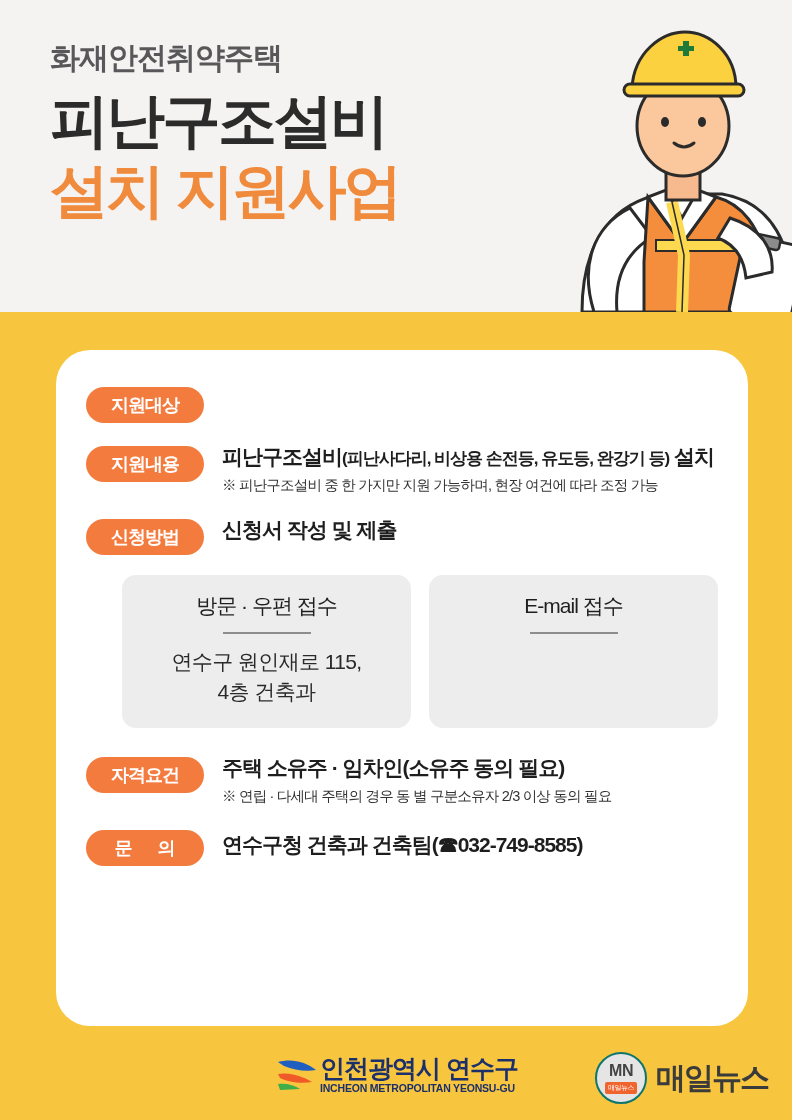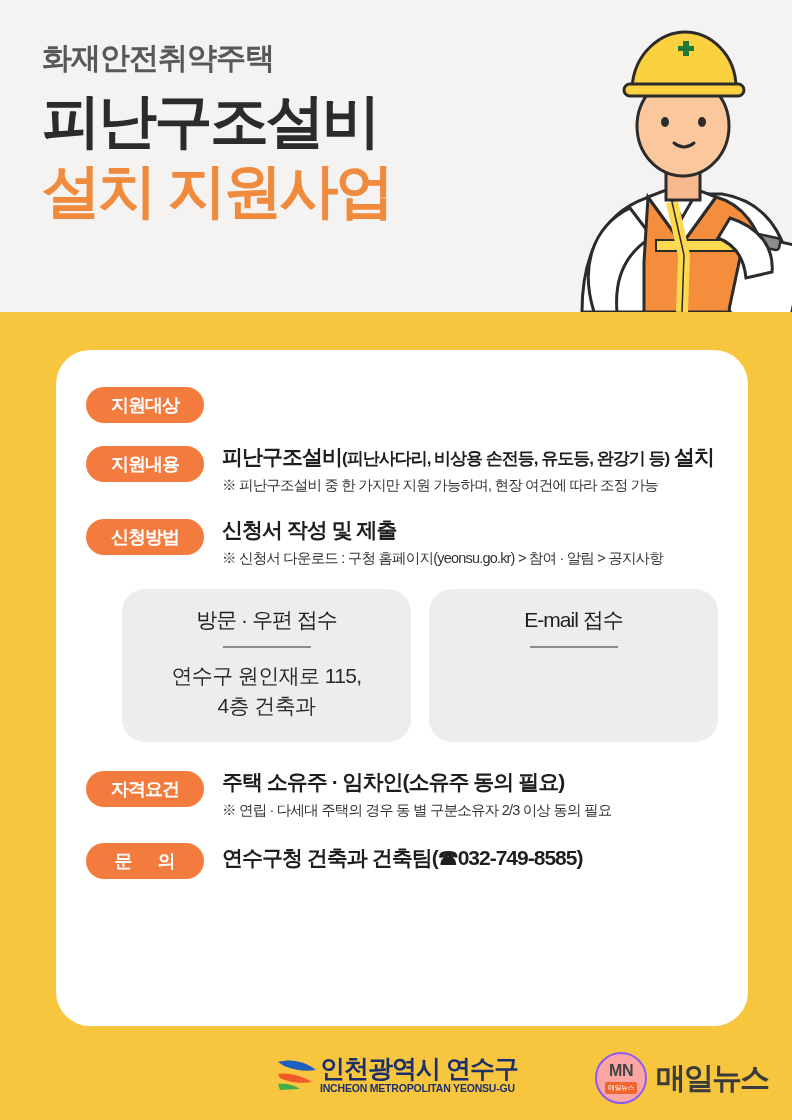--- a/index.html
+++ b/index.html
@@ -20,21 +20,21 @@
   
   .header {
     position: relative;
     height: 312px;
     background: #f4f3f1;
     flex: 0 0 auto;
     overflow: hidden;
   }
   .header-text {
     position: absolute;
-    left: 42px;
+    left: 50px;
     top: 38px;
   }
   .kicker {
     font-size: 30px;
     font-weight: bold;
     color: #58585a;
     letter-spacing: -1px;
   }
   .title-main {
     font-size: 59px;
@@ -118,21 +118,21 @@
 
   
   .boxes {
     display: flex;
     gap: 18px;
     margin: 10px 0 26px 36px;
   }
   .box {
     flex: 1 1 0;
     background: #ededed;
-    border-radius: 23px;
+    border-radius: 14px;
     padding: 17px 10px 20px 10px;
     text-align: center;
   }
   .box-title {
     font-size: 21px;
     color: #1e1e1e;
     letter-spacing: -1px;
   }
   .box-rule {
     width: 88px;
@@ -172,22 +172,22 @@
     position: absolute;
     right: 24px;
     bottom: 16px;
     display: flex;
     align-items: center;
     gap: 9px;
   }
   .press-badge {
     width: 52px; height: 52px;
     border-radius: 50%;
-    background: #fca5a5;
-    border: 2px solid #8b5cf6;
+    background: #e5e5e5;
+    border: 2px solid #0f766e;
     display: flex; flex-direction: column;
     align-items: center; justify-content: center;
   }
   .press-badge .mn { font-size: 16px; font-weight: bold; color: #444; letter-spacing: -0.5px; }
   .press-badge .kr { font-size: 7px; color: #fff; background: #f0642d; padding: 1px 3px; border-radius: 2px; margin-top: 2px; letter-spacing: -0.5px;}
   .press-name { font-size: 30px; font-weight: bold; color: #3b3b3b; letter-spacing: -2px; }
 </style>
 </head>
 <body>
 
@@ -247,21 +247,20 @@
           <div class="r-title"><span>피난구조설비</span><span class="small">(피난사다리, 비상용 손전등, 유도등, 완강기 등)</span><span> 설치</span></div>
           <div class="r-note">※ 피난구조설비 중 한 가지만 지원 가능하며, 현장 여건에 따라 조정 가능</div>
         </div>
       </div>
 
 
       <div class="row">
         <div class="pill">신청방법</div>
         <div class="row-body">
           <div class="r-title">신청서 작성 및 제출</div>
-          <div class="r-note">※ 신청서 다운로드 : 구청 홈페이지(yeonsu.go.kr) &gt; 참여 · 알림 &gt; 공지사항</div>
         </div>
       </div>
 
       <div class="boxes">
         <div class="box">
           <div class="box-title">방문 · 우편 접수</div>
           <div class="box-rule"></div>
           <div class="box-text" style="white-space:pre-line">연수구 원인재로 115,
 4층 건축과</div>
         </div>

